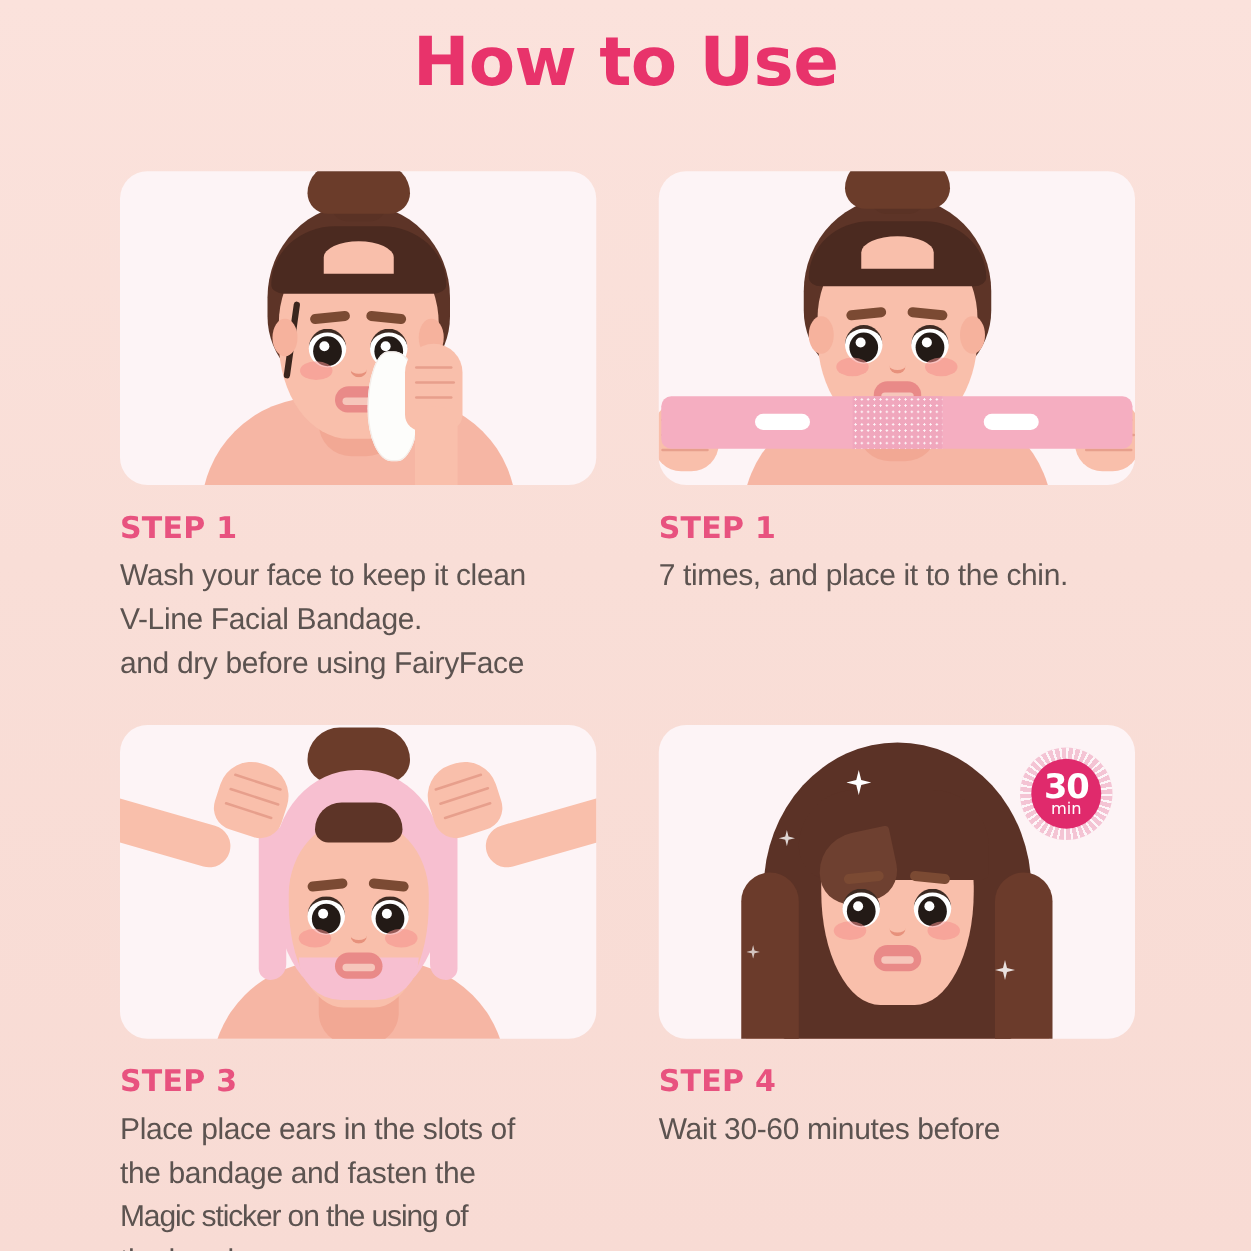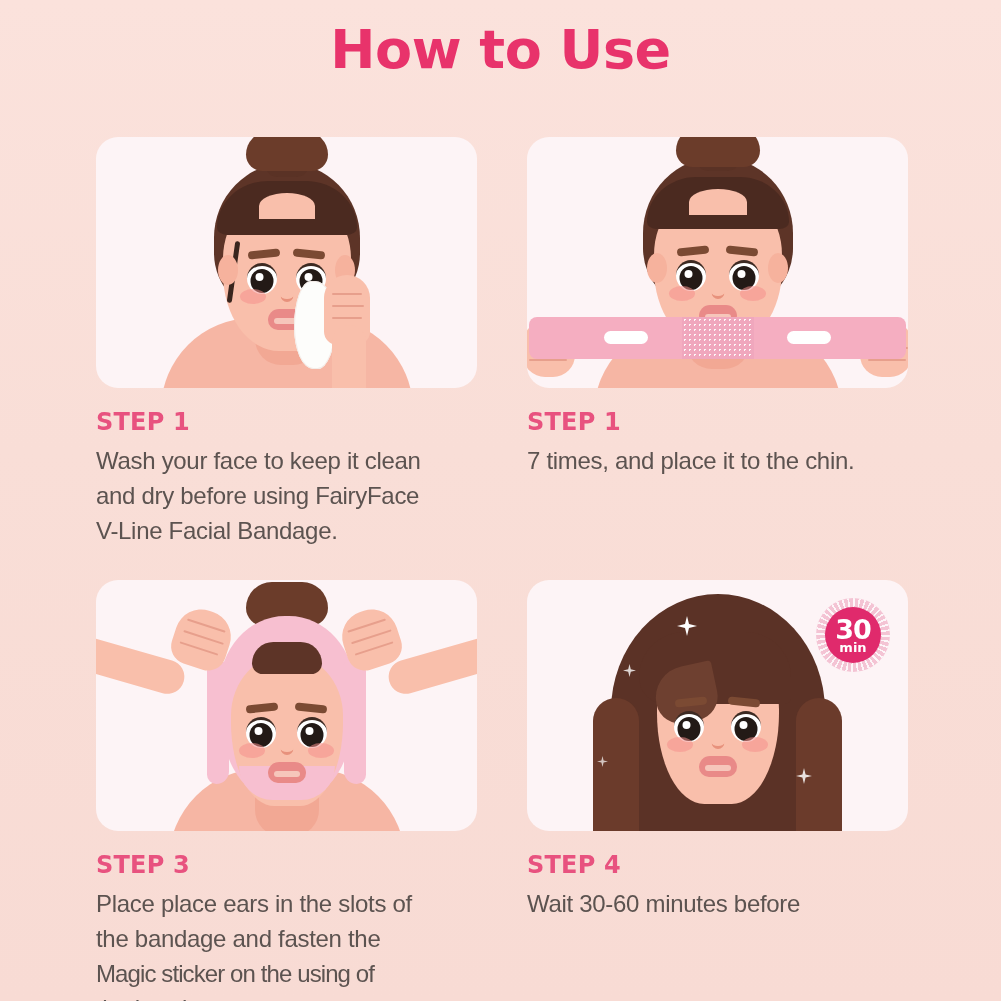--- a/index.html
+++ b/index.html
@@ -294,21 +294,21 @@
   .badge-num {
     color: #fff;
     font-size: 27px;
     font-weight: bold;
     font-family: "DejaVu Sans", sans-serif;
     letter-spacing: -1px;
   }
   .badge-unit {
     color: #fff;
     font-size: 13px;
-    font-weight: bold;
+    font-weight: normal;
     font-family: "DejaVu Sans", sans-serif;
     margin-top: -2px;
   }
 
   
   .pad {
     position: absolute;
     background: #fdfdfb;
     border-radius: 40% 50% 44% 46% / 52% 46% 54% 48%;
     box-shadow: 0 0 0 1px #f3ece8 inset;
@@ -368,22 +368,22 @@
             <span class="finger" style="left:8px;top:18px;width:30px;"></span>
             <span class="finger" style="left:8px;top:30px;width:32px;"></span>
             <span class="finger" style="left:8px;top:42px;width:30px;"></span>
           </div>
           <div class="arm" style="left:236px;top:188px;width:34px;height:80px;"></div>
         </div>
       </div>
       <div class="step-label">STEP 1</div>
       <div class="step-body">
         <span class="ln">Wash your face to keep it clean</span>
+        <span class="ln">V-Line Facial Bandage.</span>
         <span class="ln">and dry before using FairyFace</span>
-        <span class="ln">V-Line Facial Bandage.</span>
       </div>
     </div>
 
     <div class="step">
       <div class="illus-card">
         <div class="sc">
           <div class="shoulders" style="width:248px;bottom:-26px;"></div>
           <div class="neck" style="top:162px;"></div>
           <div class="hair-back" style="top:20px;width:150px;height:152px;"></div>
           <div class="bun-base" style="top:8px;width:44px;height:26px;"></div>

